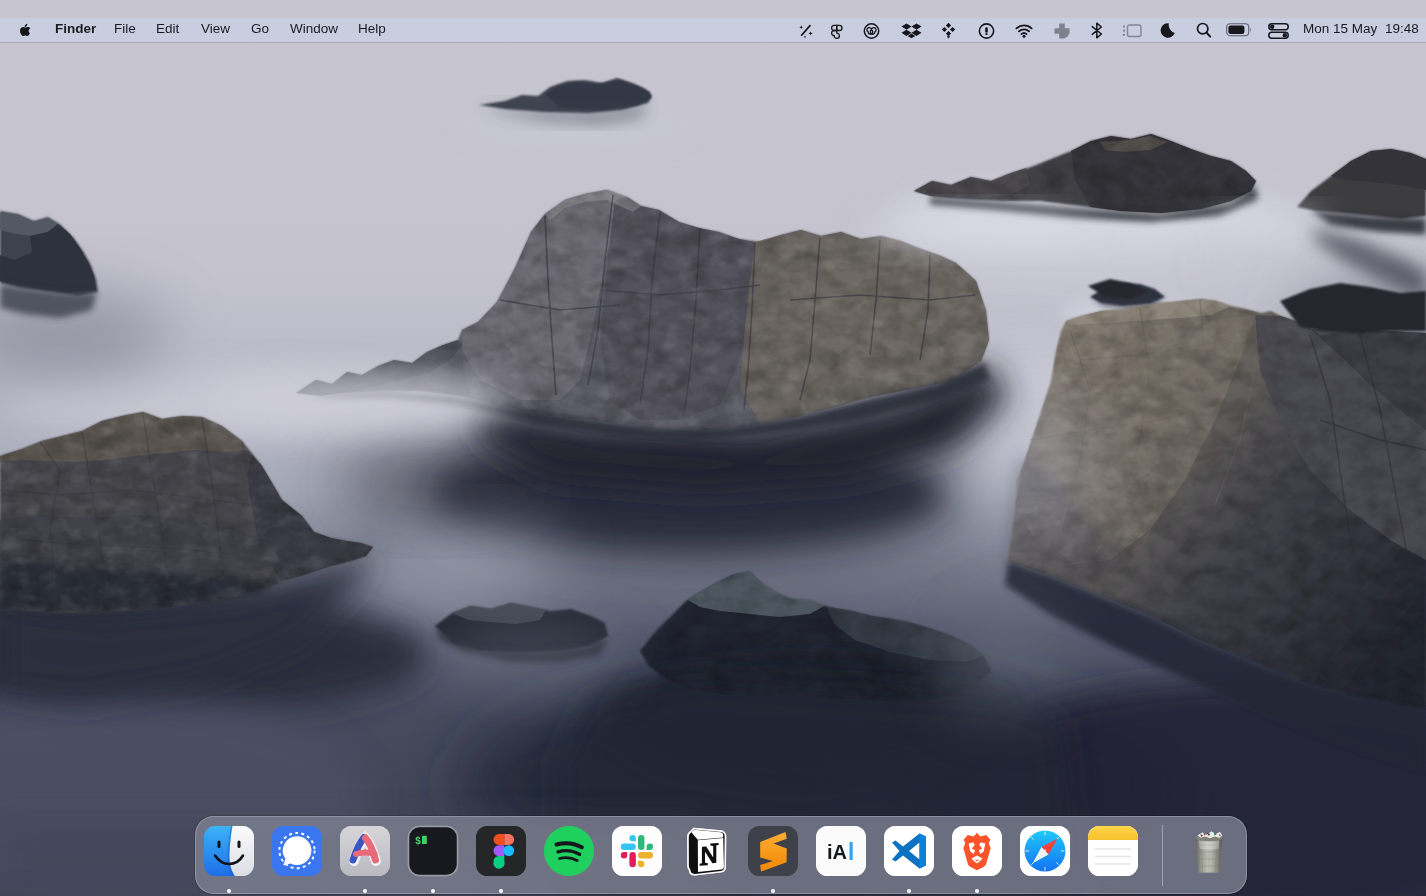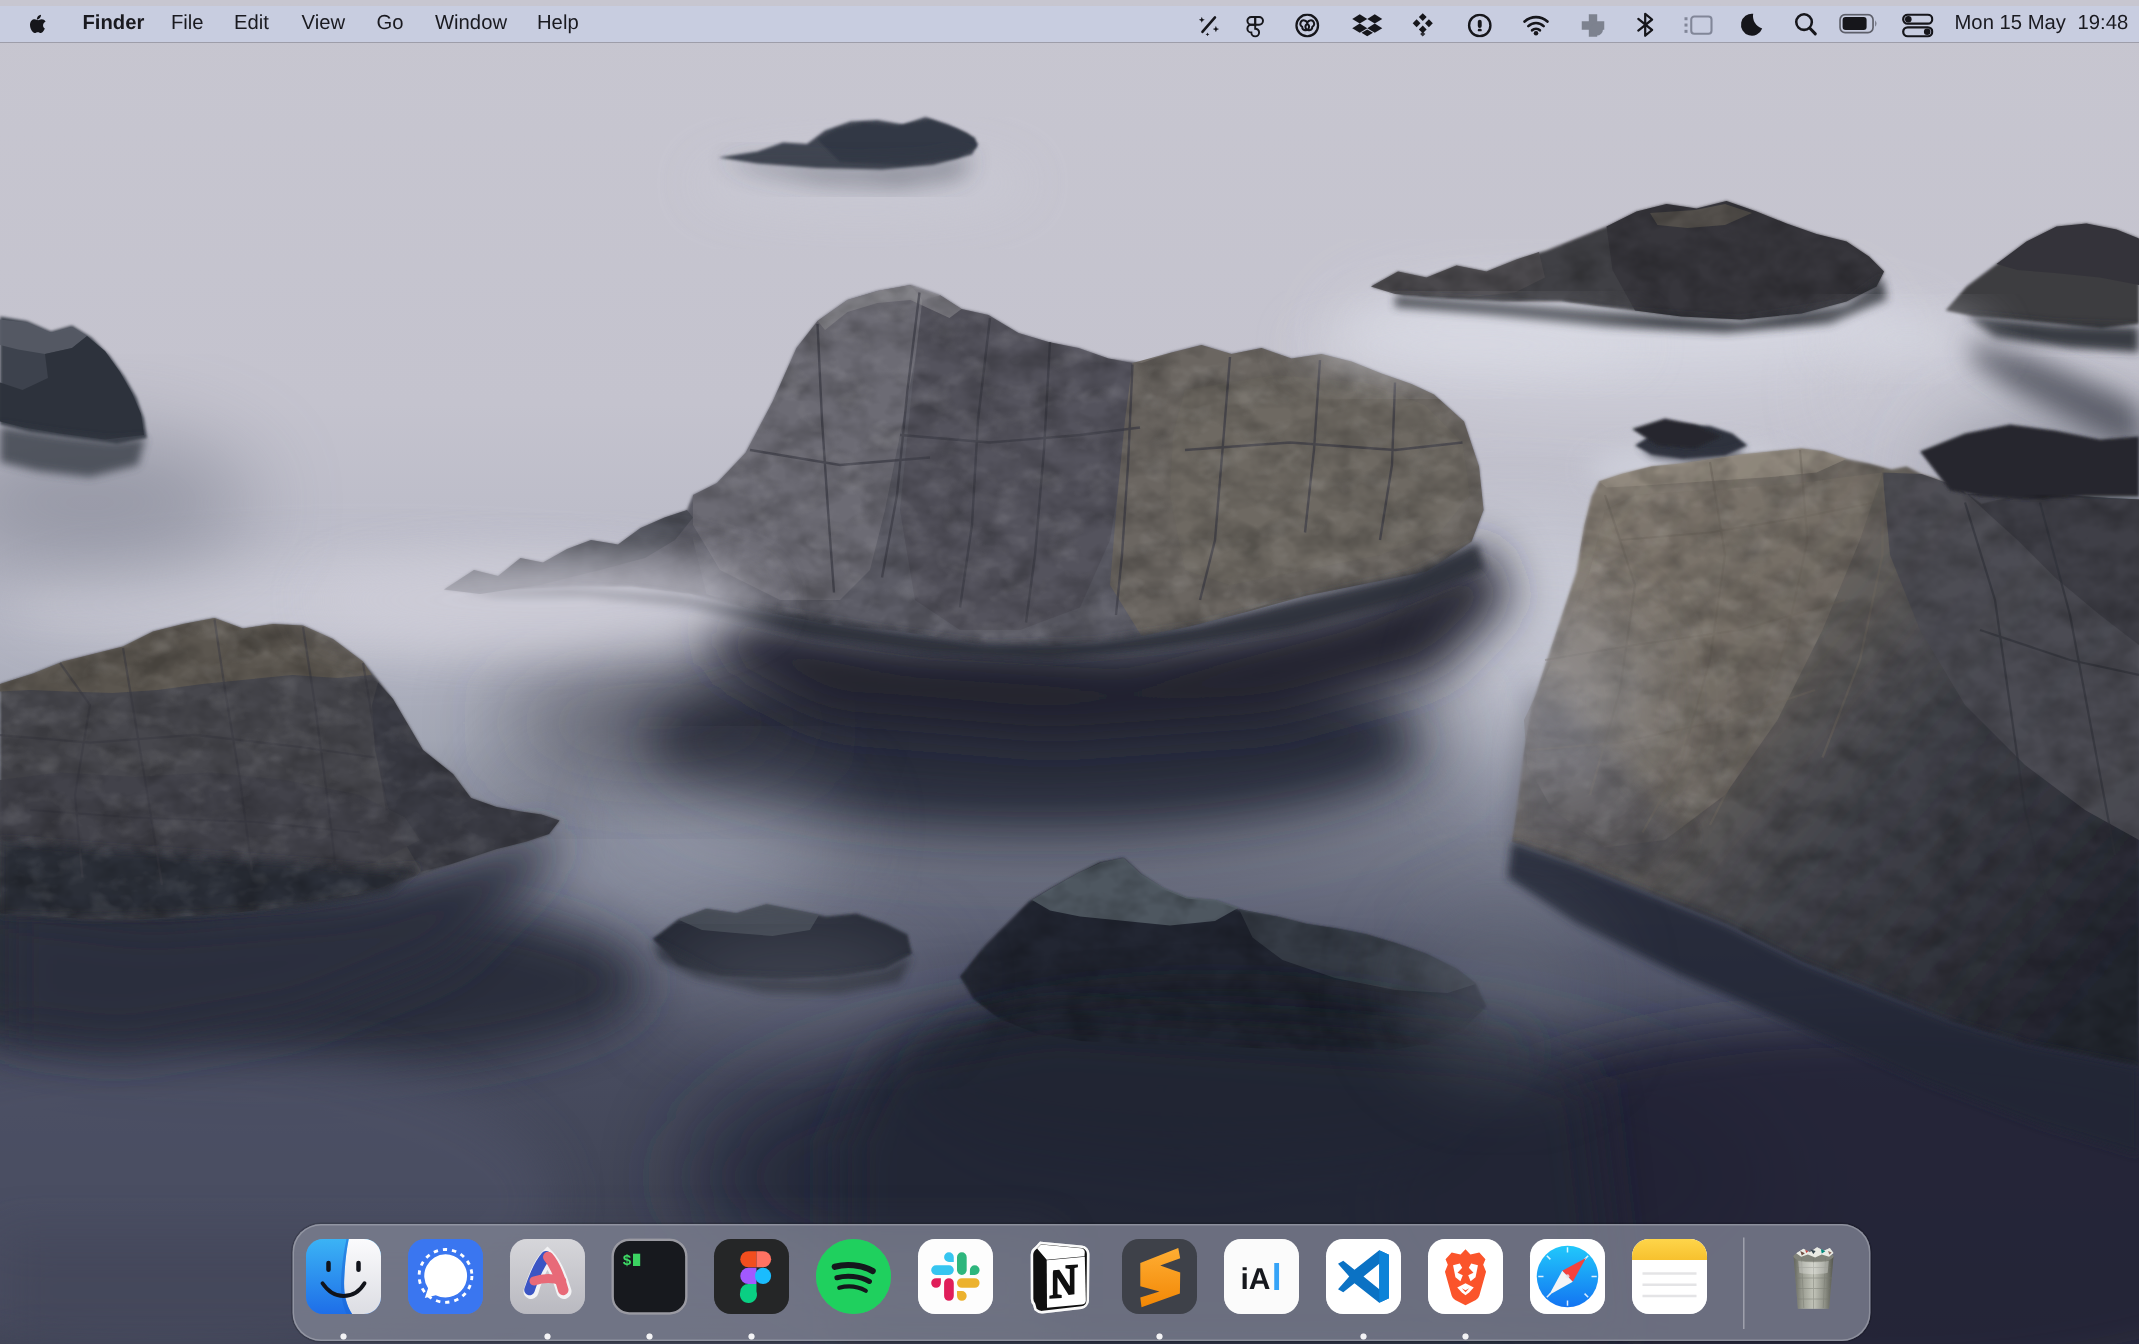--- a/index.html
+++ b/index.html
@@ -1,19 +1,19 @@
 <!DOCTYPE html>
 <html><head>
 <meta charset="utf-8">
 <style>
   html,body{margin:0;padding:0;width:1426px;height:896px;overflow:hidden;font-family:"Liberation Sans",sans-serif;}
   #stage{position:relative;width:1426px;height:896px;background:#c6c6d1;}
   #wall{position:absolute;left:0;top:0;width:1426px;height:896px;}
   
-  #menubar{position:absolute;left:0;top:4px;width:1426px;height:24px;background:#c8cde0;box-shadow:0 0.5px 0 rgba(80,80,100,0.25);display:flex;align-items:center;color:#141419;font-size:13.5px;}
+  #menubar{position:absolute;left:0;top:18px;width:1426px;height:24px;background:#c8cde0;box-shadow:0 0.5px 0 rgba(80,80,100,0.25);display:flex;align-items:center;color:#141419;font-size:13.5px;}
   .mitem{color:#1a1a20;}
   
   #dock{position:absolute;left:195px;top:816px;width:1052px;height:78px;border-radius:19px;background:rgba(125,129,146,0.55);box-shadow:inset 0 0 0 1px rgba(255,255,255,0.16), 0 0 0 1px rgba(0,0,0,0.08);}
   .ic{position:absolute;top:825px;width:52px;height:52px;}
   .dot{position:absolute;top:888.5px;width:4px;height:4px;border-radius:50%;background:rgba(255,255,255,0.85);}
   #docksep{position:absolute;left:1162px;top:825px;width:1px;height:61px;background:rgba(255,255,255,0.25);}
 </style>
 </head>
 <body>
 <div id="stage">

